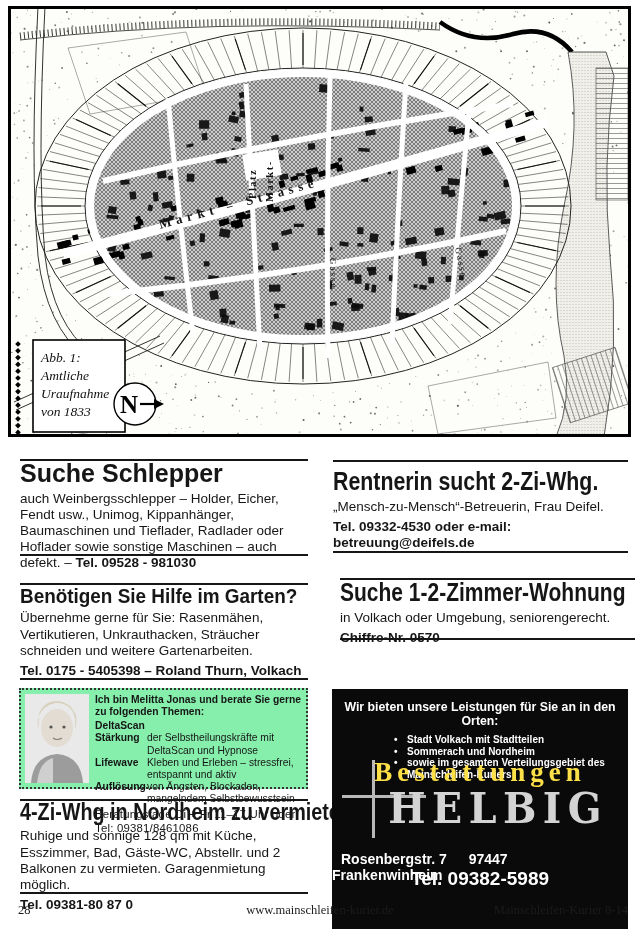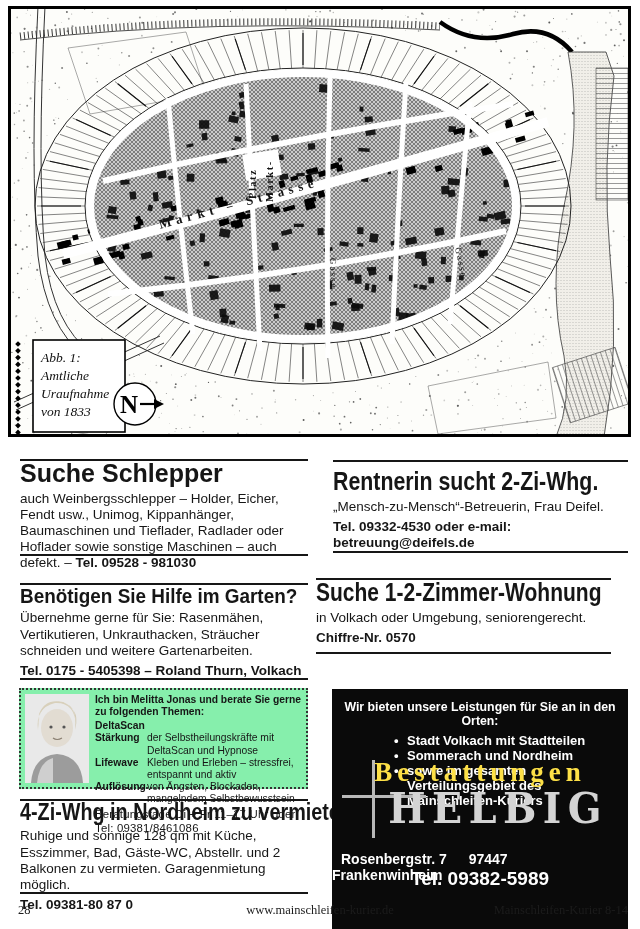--- a/index.html
+++ b/index.html
@@ -27,21 +27,21 @@
   .melitta .mtxt{flex:1;font-size:10.3px;line-height:1.18;}
   .melitta .intro{font-weight:bold;margin:0 0 2px 0;}
   .melitta .row{display:flex;}
   .melitta .term{flex:0 0 52px;font-weight:bold;}
   .melitta .rtext{flex:1;}
   .melitta .hours{margin-top:3px;font-size:11.4px;letter-spacing:.2px;}
   
   .helbig{position:absolute;left:332px;top:689px;width:296px;height:259px;
           background:#0a0a0a;color:#fff;box-sizing:border-box;}
   .helbig .hdr{margin-top:11px;text-align:center;font-size:12.3px;font-weight:bold;}
-  .helbig ul{list-style:none;margin:6px 0 1px 62px;padding:0;font-size:13px;font-weight:bold;line-height:1.15;}
+  .helbig ul{list-style:none;margin:6px 0 1px 62px;padding:0;font-size:10px;font-weight:bold;line-height:1.15;}
   .helbig li{position:relative;padding-left:13px;max-width:205px;}
   .helbig li::before{content:"\2022";position:absolute;left:0;}
   .brandwrap{position:absolute;left:0;top:68px;width:100%;height:90px;}
   .cross-v{position:absolute;left:40px;top:3px;width:2.5px;height:78px;background:#b8b8b8;}
   .cross-h{position:absolute;left:10px;top:38px;width:84px;height:2.5px;background:#b8b8b8;}
   .brand-top{position:absolute;left:0;top:0;width:100%;text-align:center;
              font-family:"Liberation Serif",serif;font-weight:bold;font-size:27px;
              letter-spacing:5px;color:#fde047;}
   .brand-main{position:absolute;left:30px;top:26px;width:100%;text-align:center;
               font-family:"DejaVu Serif",serif;font-weight:bold;font-size:43px;
@@ -1168,21 +1168,21 @@
     <p><span>Ruhige und sonnige 128 qm mit Küche, Esszimmer, Bad, Gäste-WC, Abstellr. und 2 Balkonen zu vermieten. Garagenmietung möglich.</span></p>
     <p class="contact">Tel. 09381-80 87 0</p>
   </section>
 
   <section class="ad" style="left:333px;top:460px;width:295px;height:93px;">
     <h2 class="t-26" style="margin-top:6px;">Rentnerin sucht 2-Zi-Whg.</h2>
     <p><span>„Mensch-zu-Mensch“-Betreuerin, Frau Deifel.</span></p>
     <p class="contact">Tel. 09332-4530 oder e-mail: betreuung@deifels.de</p>
   </section>
 
-  <section class="ad" style="left:316px;top:578px;width:295px;height:76px;">
+  <section class="ad" style="left:340px;top:578px;width:295px;height:62px;">
     <h2 class="t-25">Suche 1-2-Zimmer-Wohnung</h2>
     <p><span>in Volkach oder Umgebung, seniorengerecht.</span></p>
     <p class="contact">Chiffre-Nr. 0570</p>
   </section>
 
   <div class="helbig">
     <div class="hdr">Wir bieten unsere Leistungen für Sie an in den Orten:</div>
     <ul>
       <li>Stadt Volkach mit Stadtteilen</li>
       <li>Sommerach und Nordheim</li>

